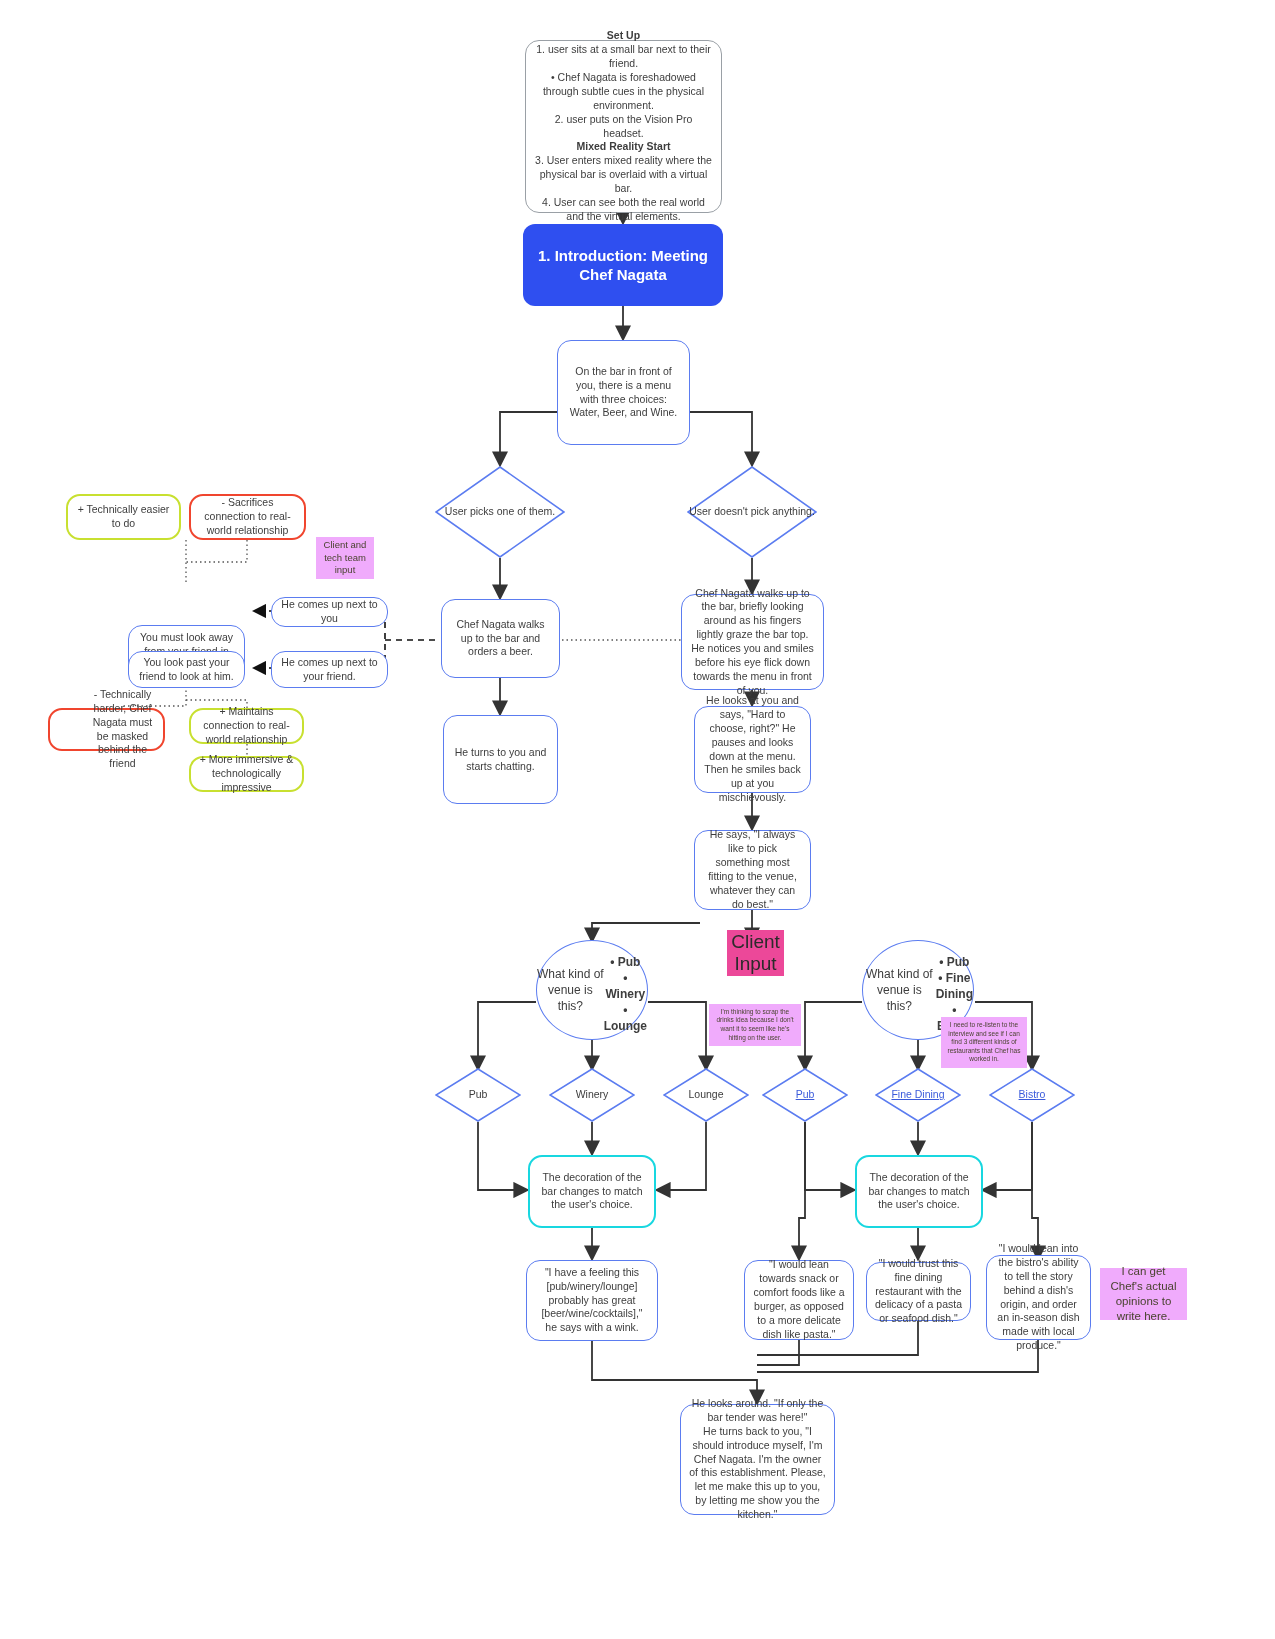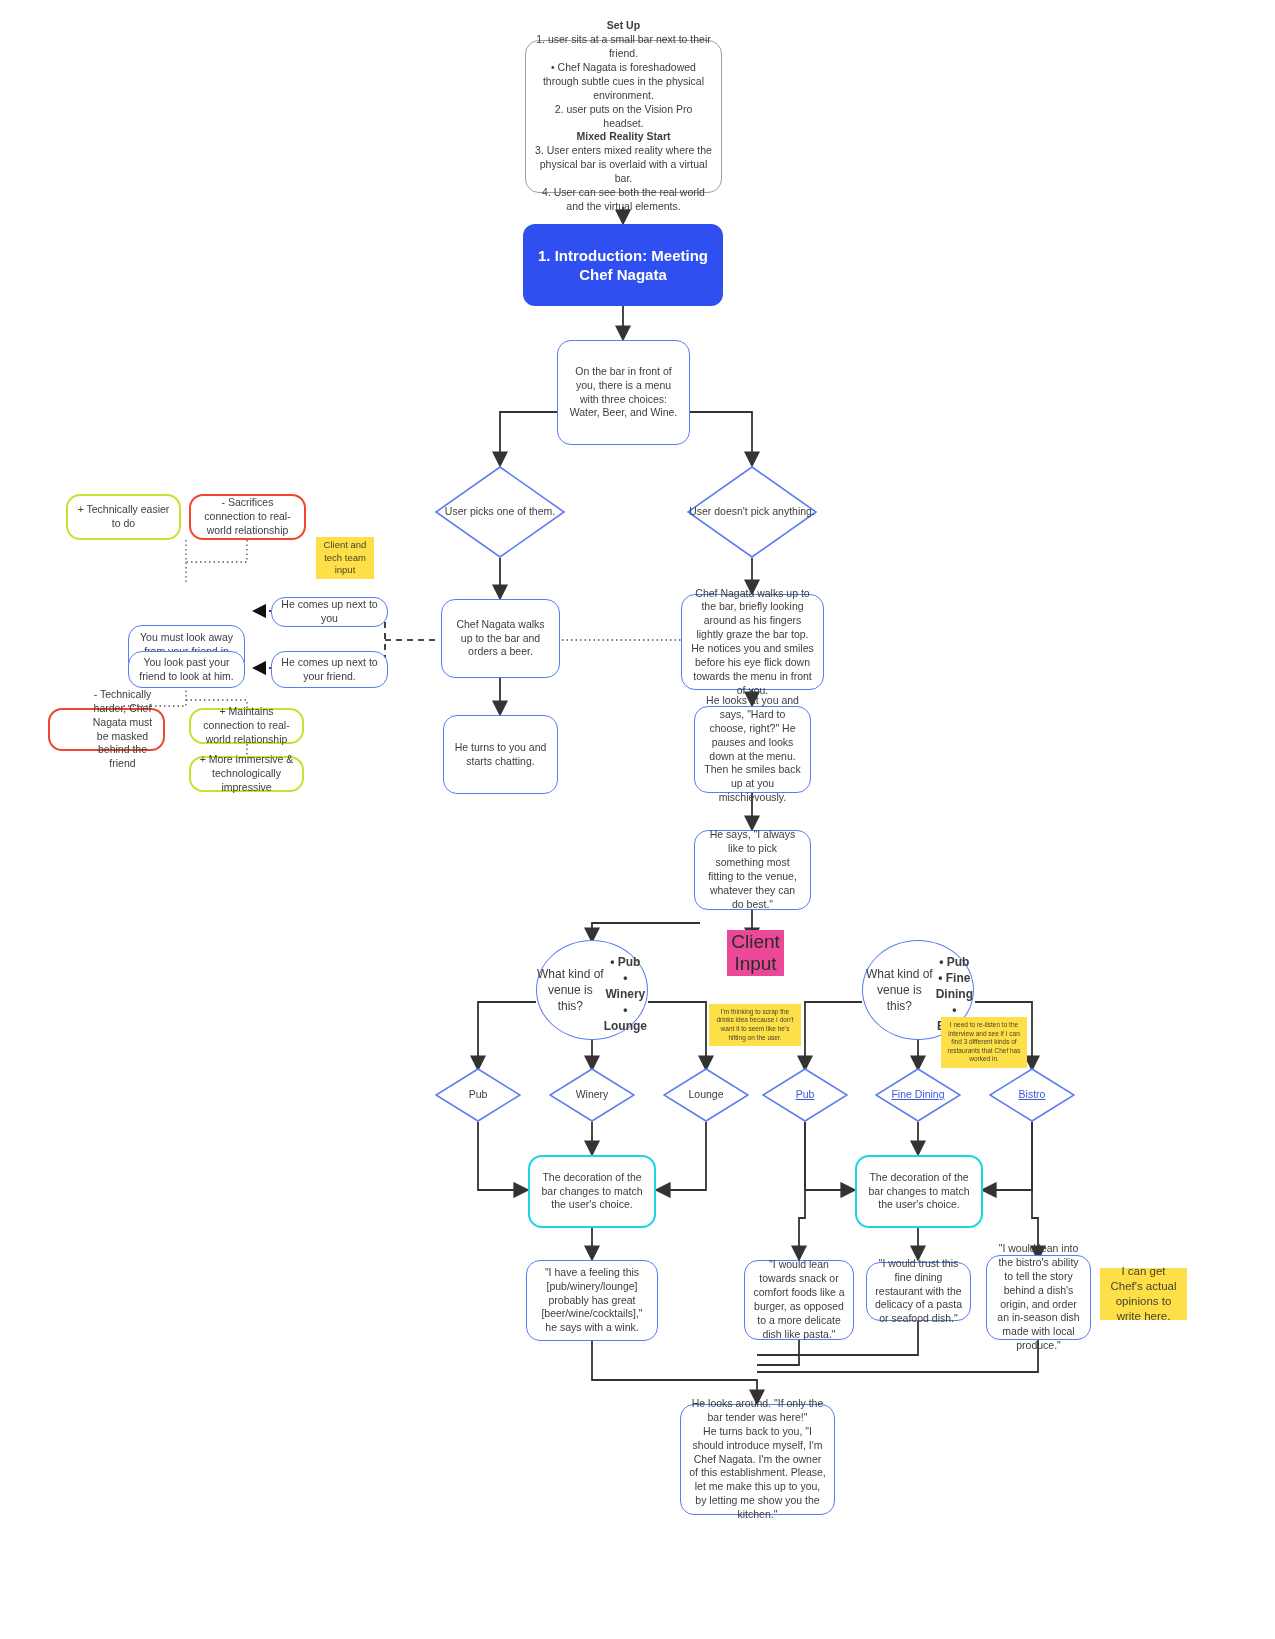--- a/index.html
+++ b/index.html
@@ -11,21 +11,21 @@
   .rbox.gray{border-color:#9aa0a6;}
   .rbox.cyan{border-color:#18d7e0;border-width:2px;}
   .rbox.yellowb{border-color:#c8e030;border-width:2px;}
   .rbox.redb{border-color:#f0452e;border-width:2px;}
   .titlebox{background:#2f4ff0;border:none;border-radius:12px;color:#fff;font-weight:bold;font-size:15px;line-height:1.3;}
   .diamond{position:absolute;}
   .diamond .lbl{position:absolute;left:0;top:0;width:100%;height:100%;display:flex;align-items:center;justify-content:center;text-align:center;font-size:10.5px;line-height:1.3;color:#3d3d3d;}
   .diamond .lbl.link{color:#3b5bdb;text-decoration:underline;}
   .ellipse{position:absolute;border:1.6px solid #5b7cf0;border-radius:50%;background:#fff;display:flex;flex-direction:row;align-items:center;justify-content:center;text-align:center;font-size:12px;line-height:1.35;color:#3d3d3d;box-sizing:border-box;}
   .ellipse .opts{font-weight:bold;margin-top:8px;}
-  .sticky{position:absolute;background:#fde047;color:#4a4330;box-sizing:border-box;display:flex;align-items:center;justify-content:center;text-align:center;}
+  .sticky{position:absolute;background:#f0abfc;color:#4a4330;box-sizing:border-box;display:flex;align-items:center;justify-content:center;text-align:center;}
   .sticky.small{font-size:9.5px;line-height:1.3;padding:4px 5px;}
   .sticky.tiny{font-size:6.5px;line-height:1.32;padding:4px 4px;}
   .sticky.med{font-size:11.5px;line-height:1.3;padding:5px 6px;}
   .sticky-title{position:absolute;background:#ec4899;color:#2b2b2b;font-size:19px;line-height:1.15;text-align:center;display:flex;align-items:center;justify-content:center;padding:4px 8px;box-sizing:border-box;}
   .ml{white-space:pre-line;}
 </style>
 </head>
 <body>
 
 <div id="canvas">
@@ -89,21 +89,21 @@
     <g stroke="#555" stroke-width="1.3" fill="none" stroke-dasharray="1.5,3">
       <path d="M186,540 L186,562 L186,583"></path>
       <path d="M247,540 L247,562 L186,562"></path>
       <path d="M186,686 L186,706 L122,706"></path>
       <path d="M186,700 L247,700 L247,710"></path>
       <path d="M247,735 L247,757"></path>
       <path d="M562,640 L690,640"></path>
     </g>
   </svg>
 
-  <div class="node rbox gray" style="left:525px;top:40px;width:197px;height:153px;flex-direction:column;">
+  <div class="node rbox gray" style="left:525px;top:40px;width:197px;height:173px;flex-direction:column;">
     <div style="font-weight:bold;">Set Up</div>
     <div>1. user sits at a small bar next to their friend.</div>
     <div>• Chef Nagata is foreshadowed through subtle cues in the physical environment.</div>
     <div>2. user puts on the Vision Pro headset.</div>
     <div style="height:10px;"></div>
     <div style="font-weight:bold;">Mixed Reality Start</div>
     <div>3. User enters mixed reality where the physical bar is overlaid with a virtual bar.</div>
     <div>4. User can see both the real world and the virtual elements.</div>
   </div>
 
@@ -124,21 +124,21 @@
   <div class="diamond" style="left:687px;top:466px;width:130px;height:92px;">
     <svg width="130" height="92" viewBox="0 0 130 92">
         <polygon points="65,1 129,46 65,91 1,46" fill="#fff" stroke="#5b7cf0" stroke-width="1.6"></polygon>
       </svg>
     <div class="lbl">User doesn't pick anything.</div>
   </div>
 
   <div class="node rbox" style="left:441px;top:599px;width:119px;height:79px;">
     <span>Chef Nagata walks up to the bar and orders a beer.</span>
   </div>
-  <div class="node rbox" style="left:443px;top:715px;width:115px;height:79px;">
+  <div class="node rbox" style="left:443px;top:715px;width:115px;height:89px;">
     <span>He turns to you and starts chatting.</span>
   </div>
 
   <div class="node rbox" style="left:694px;top:706px;width:117px;height:87px;">
     <span>He looks at you and says, "Hard to choose, right?" He pauses and looks down at the menu. Then he smiles back up at you mischievously.</span>
   </div>
   <div class="node rbox" style="left:681px;top:594px;width:143px;height:96px;">
     <span>Chef Nagata walks up to the bar, briefly looking around as his fingers lightly graze the bar top. He notices you and smiles before his eye flick down towards the menu in front of you.</span>
   </div>
   <div class="node rbox" style="left:694px;top:830px;width:117px;height:80px;">

